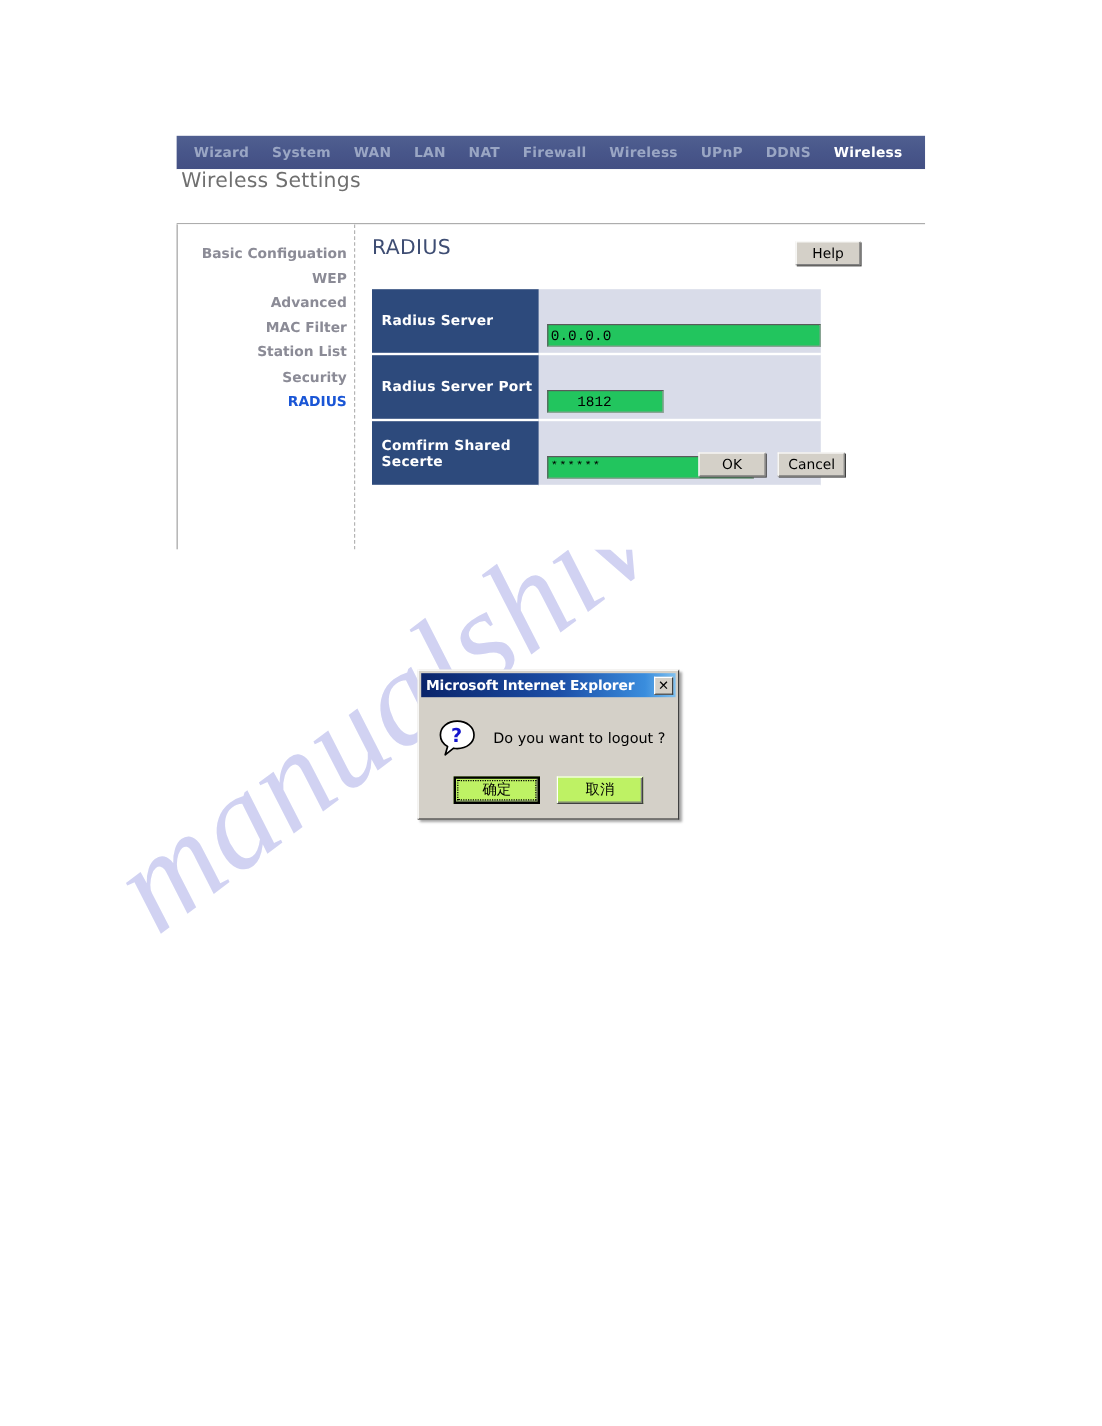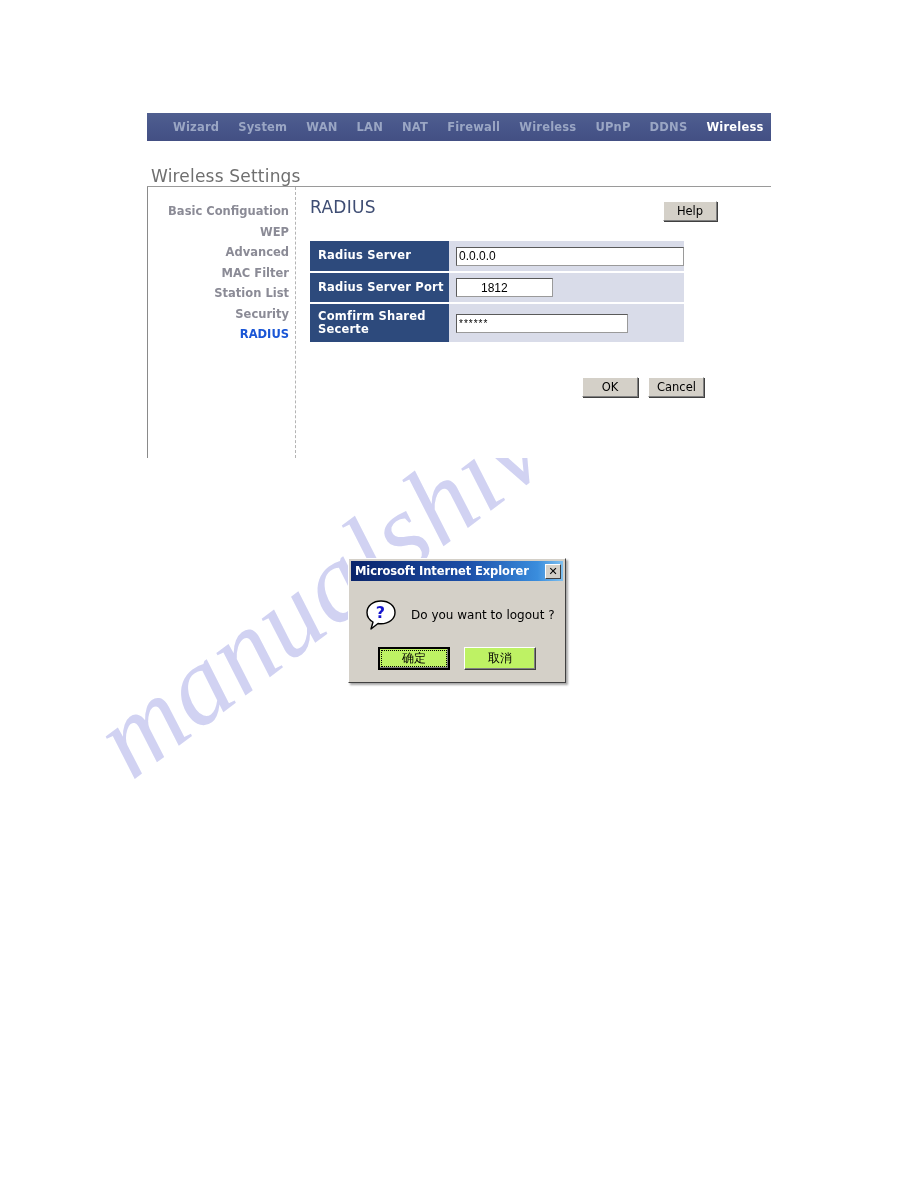--- a/index.html
+++ b/index.html
@@ -54,40 +54,41 @@
 
   #nav-bar {
     height: 28px;
     background: #4a5a8c;
     background: linear-gradient(to bottom, #505f90 0%, #48568a 50%, #434f83 100%);
     display: flex;
     align-items: center;
     padding-left: 26px;
     box-sizing: border-box;
     width: 624px;
+    justify-content: flex-end;
   }
   .nav-item {
     font-family: "DejaVu Sans", sans-serif;
     font-size: 11.5px;
     font-weight: bold;
     color: #9aa6c4;
     margin-right: 19px;
     white-space: nowrap;
     cursor: pointer;
     letter-spacing: 0.2px;
   }
   .nav-item.active {
     color: #ffffff;
   }
 
   #title-area {
     height: 46px;
     border-bottom: 1px solid #9a9a9a;
     display: flex;
-    align-items: flex-end;
+    align-items: flex-start;
     padding-left: 4px;
     box-sizing: border-box;
     background: #ffffff;
   }
   #page-title {
     font-family: "DejaVu Sans", sans-serif;
     font-size: 17px;
     color: #6f6f6f;
     letter-spacing: 0.2px;
   }
@@ -181,31 +182,32 @@
     border-bottom: 2px solid #ffffff;
     line-height: 13px;
     letter-spacing: 0.2px;
   }
   .fld-cell {
     background: #d9dce9;
     border-bottom: 2px solid #ffffff;
     padding: 5px 0 5px 7px !important;
   }
   .txt {
-    font-family: Liberation Sans, sans-serif;
+    font-family: Liberation Mono, monospace;
     font-size: 12px;
     color: #000000;
-    background: #ffffff;
+    background: #22c55e;
     border: 1px solid #9a9a9a;
     border-top-color: #5a5a5a;
     border-left-color: #5a5a5a;
     padding: 1px 2px;
     box-sizing: border-box;
     height: 19px;
     outline: none;
+    margin-top: 24px;
   }
   .txt.wide   { width: 228px; }
   .txt.medium { width: 97px; padding-left: 24px; }
   .txt.secret { width: 172px; font-size: 10px; letter-spacing: 1px; }
 
   #action-row {
     position: absolute;
     left: 286px;
     top: 190px;
   }

